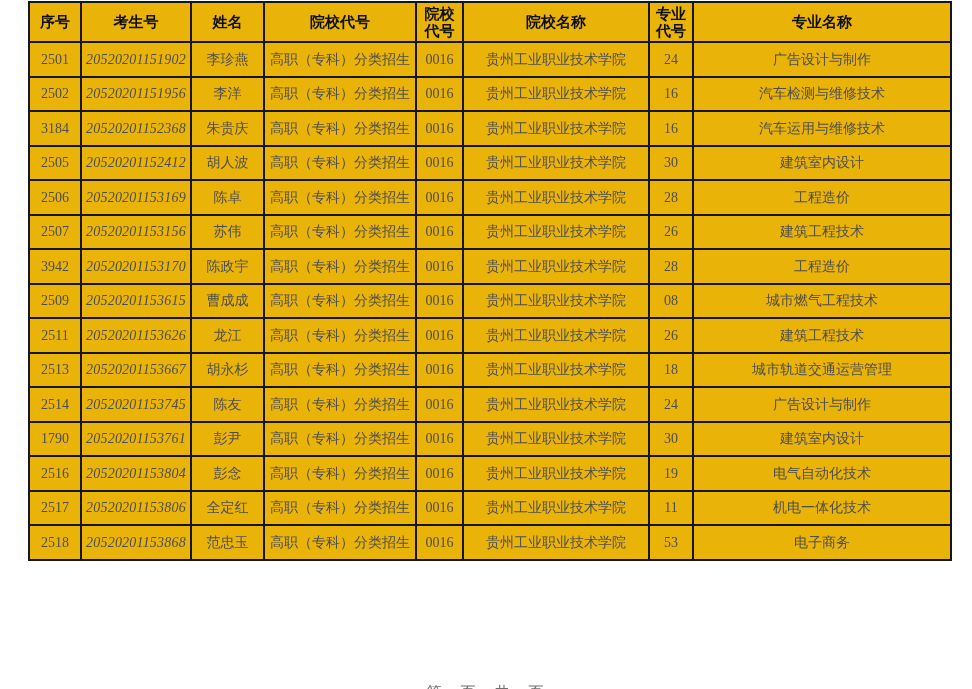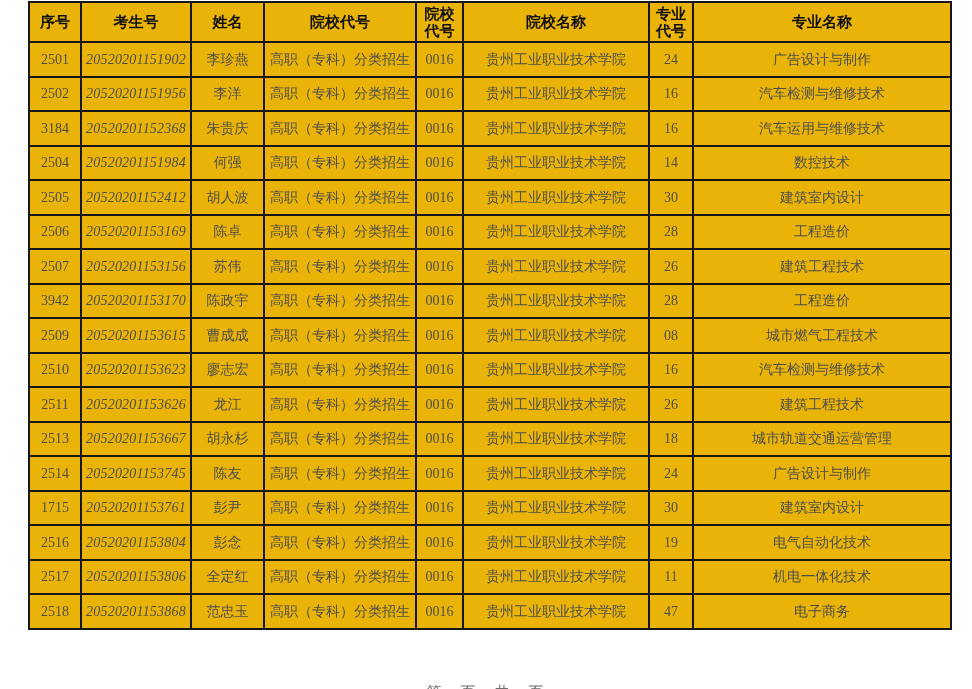--- a/index.html
+++ b/index.html
@@ -115,30 +115,20 @@
     <td class="cell-seq">3184</td>
     <td class="cell-examno">20520201152368</td>
     <td class="cell-name">朱贵庆</td>
     <td class="cell-cat">高职（专科）分类招生</td>
     <td class="cell-ccode">0016</td>
     <td class="cell-cname">贵州工业职业技术学院</td>
     <td class="cell-mcode">16</td>
     <td class="cell-mname">汽车运用与维修技术</td>
   </tr>
 
-  <tr>
-    <td class="cell-seq">2504</td>
-    <td class="cell-examno">20520201151984</td>
-    <td class="cell-name">何强</td>
-    <td class="cell-cat">高职（专科）分类招生</td>
-    <td class="cell-ccode">0016</td>
-    <td class="cell-cname">贵州工业职业技术学院</td>
-    <td class="cell-mcode">14</td>
-    <td class="cell-mname">数控技术</td>
-  </tr>
 
   <tr>
     <td class="cell-seq">2505</td>
     <td class="cell-examno">20520201152412</td>
     <td class="cell-name">胡人波</td>
     <td class="cell-cat">高职（专科）分类招生</td>
     <td class="cell-ccode">0016</td>
     <td class="cell-cname">贵州工业职业技术学院</td>
     <td class="cell-mcode">30</td>
     <td class="cell-mname">建筑室内设计</td>
@@ -181,30 +171,20 @@
     <td class="cell-seq">2509</td>
     <td class="cell-examno">20520201153615</td>
     <td class="cell-name">曹成成</td>
     <td class="cell-cat">高职（专科）分类招生</td>
     <td class="cell-ccode">0016</td>
     <td class="cell-cname">贵州工业职业技术学院</td>
     <td class="cell-mcode">08</td>
     <td class="cell-mname">城市燃气工程技术</td>
   </tr>
 
-  <tr>
-    <td class="cell-seq">2510</td>
-    <td class="cell-examno">20520201153623</td>
-    <td class="cell-name">廖志宏</td>
-    <td class="cell-cat">高职（专科）分类招生</td>
-    <td class="cell-ccode">0016</td>
-    <td class="cell-cname">贵州工业职业技术学院</td>
-    <td class="cell-mcode">16</td>
-    <td class="cell-mname">汽车检测与维修技术</td>
-  </tr>
 
   <tr>
     <td class="cell-seq">2511</td>
     <td class="cell-examno">20520201153626</td>
     <td class="cell-name">龙江</td>
     <td class="cell-cat">高职（专科）分类招生</td>
     <td class="cell-ccode">0016</td>
     <td class="cell-cname">贵州工业职业技术学院</td>
     <td class="cell-mcode">26</td>
     <td class="cell-mname">建筑工程技术</td>
@@ -227,21 +207,21 @@
     <td class="cell-examno">20520201153745</td>
     <td class="cell-name">陈友</td>
     <td class="cell-cat">高职（专科）分类招生</td>
     <td class="cell-ccode">0016</td>
     <td class="cell-cname">贵州工业职业技术学院</td>
     <td class="cell-mcode">24</td>
     <td class="cell-mname">广告设计与制作</td>
   </tr>
 
   <tr>
-    <td class="cell-seq">1715</td>
+    <td class="cell-seq">1790</td>
     <td class="cell-examno">20520201153761</td>
     <td class="cell-name">彭尹</td>
     <td class="cell-cat">高职（专科）分类招生</td>
     <td class="cell-ccode">0016</td>
     <td class="cell-cname">贵州工业职业技术学院</td>
     <td class="cell-mcode">30</td>
     <td class="cell-mname">建筑室内设计</td>
   </tr>
 
   <tr>
@@ -266,19 +246,19 @@
     <td class="cell-mname">机电一体化技术</td>
   </tr>
 
   <tr>
     <td class="cell-seq">2518</td>
     <td class="cell-examno">20520201153868</td>
     <td class="cell-name">范忠玉</td>
     <td class="cell-cat">高职（专科）分类招生</td>
     <td class="cell-ccode">0016</td>
     <td class="cell-cname">贵州工业职业技术学院</td>
-    <td class="cell-mcode">47</td>
+    <td class="cell-mcode">53</td>
     <td class="cell-mname">电子商务</td>
   </tr>
 </tbody>
 </table>
 
 <div class="page-footer">第　页　共　页</div>
 
 </body></html>

